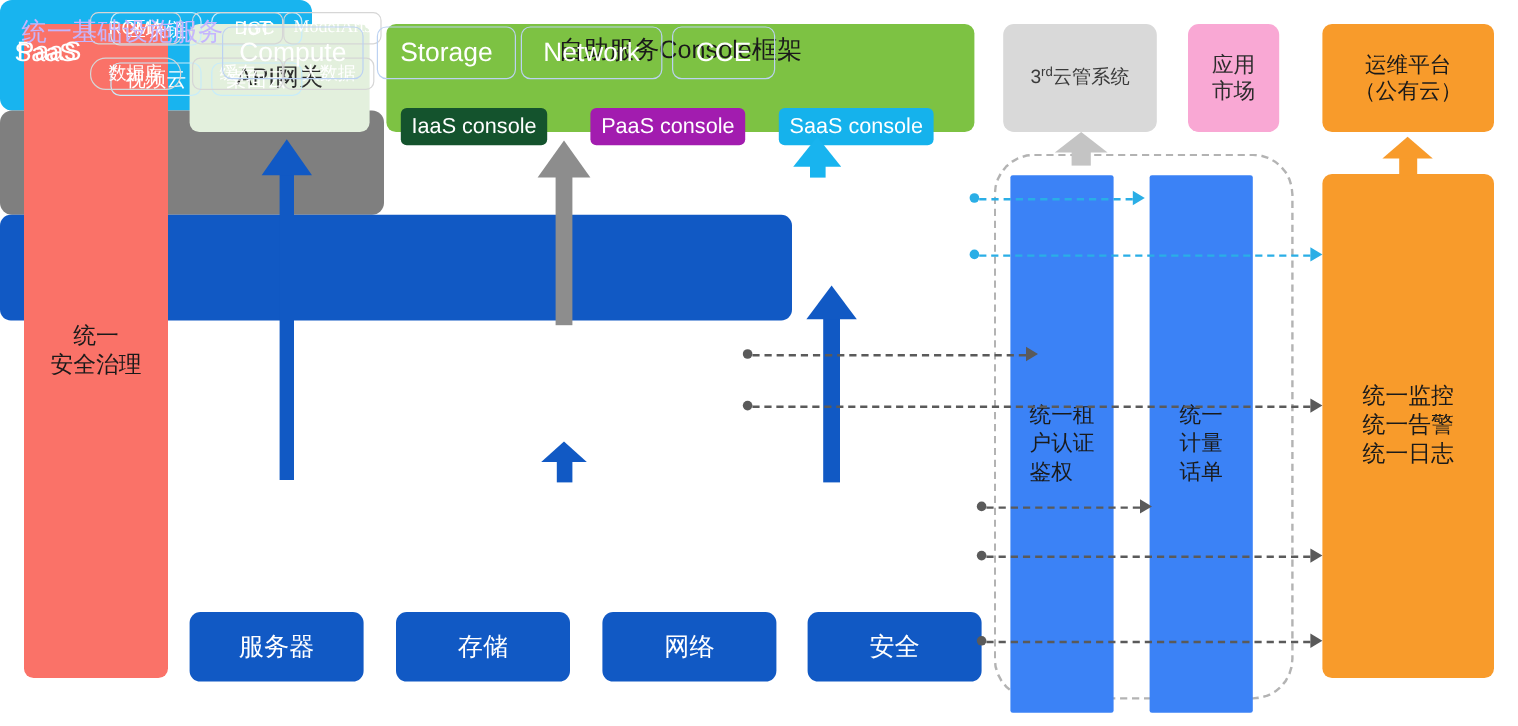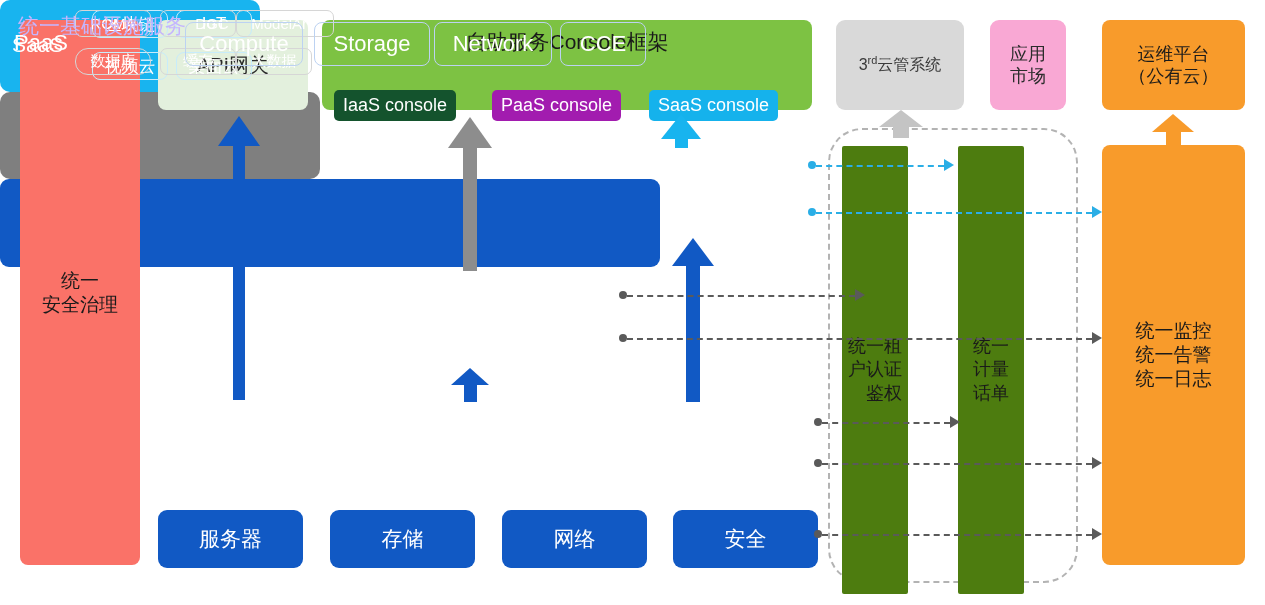--- a/index.html
+++ b/index.html
@@ -125,21 +125,21 @@
   .paas-chip {
     position: absolute; height: 27px;
     border: 1.5px solid #d6d6d6;
     border-radius: 7px;
     display: flex; align-items: center; justify-content: center;
     color: #ffffff; font-size: 15px;
     white-space: nowrap;
   }
   #paas-roma      { left: 75px;  top: 10px; width: 76px; }
   #paas-dgc       { left: 160px; top: 10px; width: 76px; padding-left: 28px; }
-  #paas-modelarts { left: 236px; top: 10px; width: 98px; }
+  #paas-modelarts { left: 236px; top: 10px; width: 82px; font-family: Liberation Serif, serif; }
   #paas-db        { left: 75px;  top: 48px; width: 76px; border-radius: 13px; }
   #paas-cache     { left: 160px; top: 48px; width: 76px; }
   #paas-bigdata   { left: 236px; top: 48px; width: 76px; }
   
   #infra-bar {
     left: 158px; top: 400px; width: 660px; height: 88px;
     background: #1159c4; border-radius: 9px; display: block;
   }
   #infra-label {
     position: absolute; left: 18px; top: 12px;
@@ -173,25 +173,25 @@
   
   #shared-container {
     position: absolute;
     left: 828px; top: 128px; width: 250px; height: 455px;
     border: 2.5px dashed #b3b3b3;
     border-radius: 34px;
     background: transparent;
   }
   .shared-col {
     position: absolute;
-    width: 66px;
+    width: 86px;
     top: 146px; height: 448px;
-    background: #4d7c0f;
-    display: flex; align-items: center; justify-content: center;
-    text-align: right;
+    background: #3b82f6;
+    display: flex; align-items: center; justify-content: center;
+    text-align: left;
     color: #1a1a1a; font-size: 18px;
     line-height: 1.3;
     white-space: pre-line;
     border-radius: 2px;
   }
   #col-auth { left: 842px; }
   #col-billing { left: 958px; }
   
   .dash-line {
     position: absolute;

